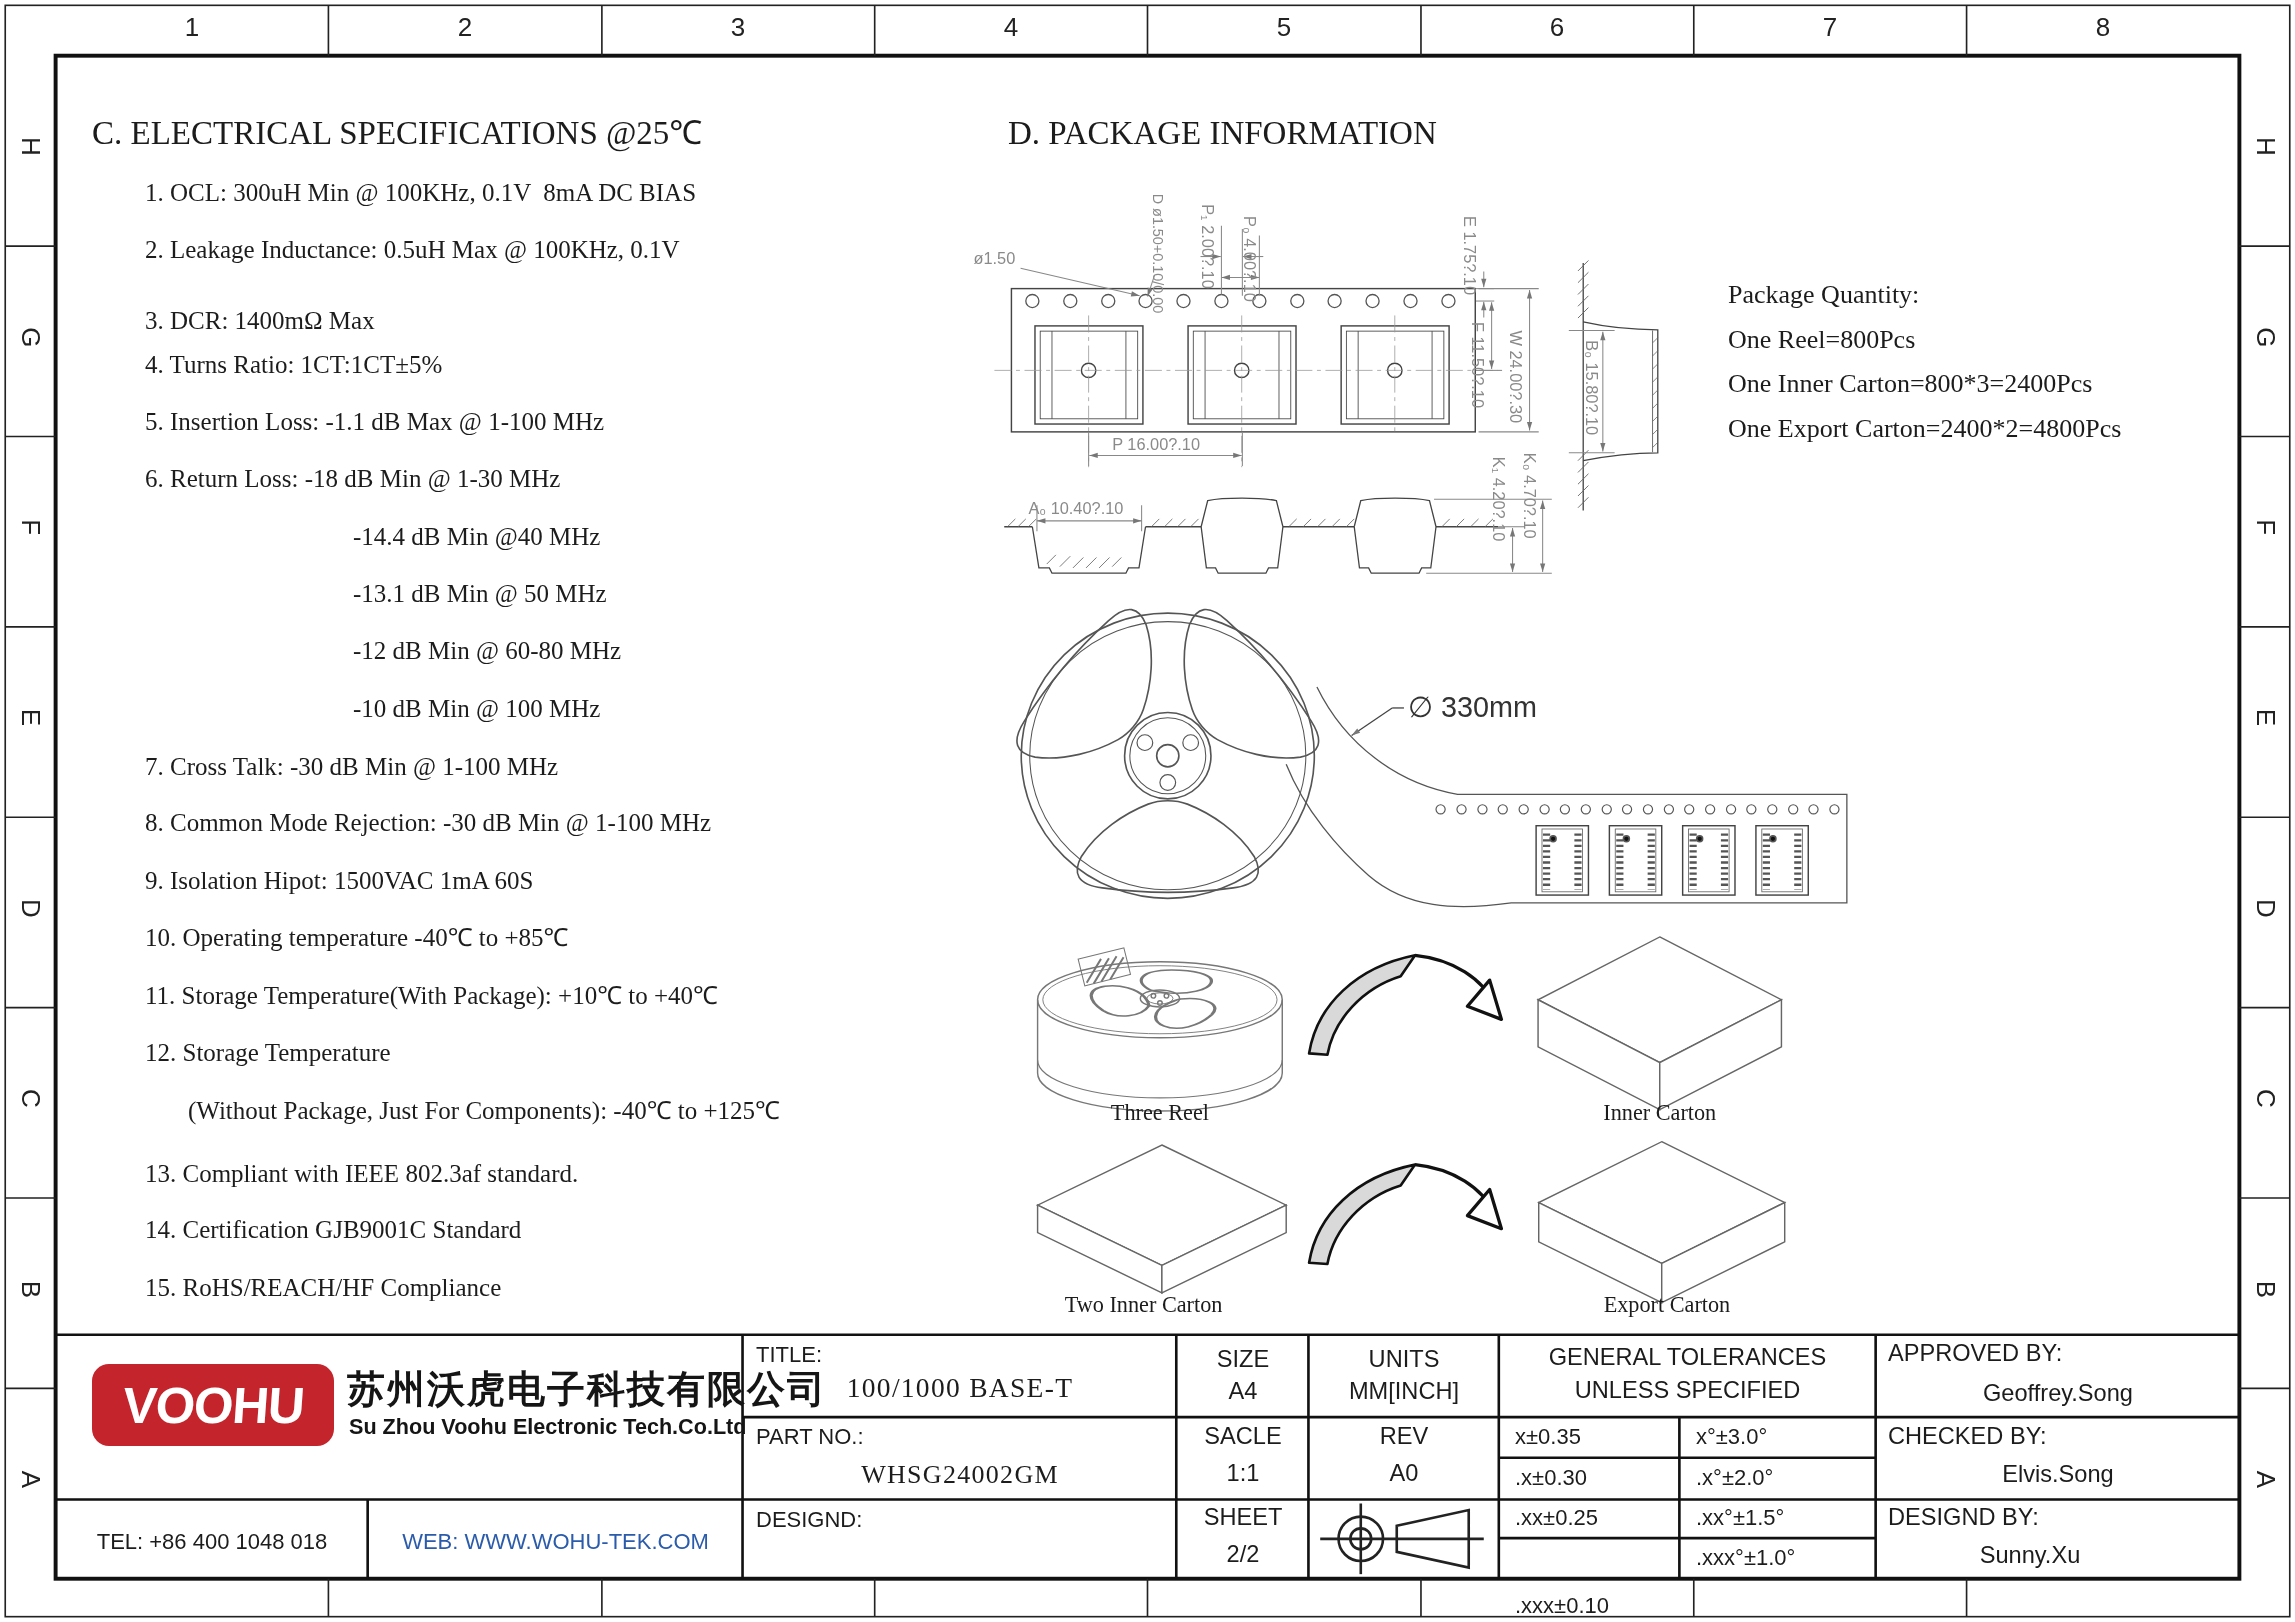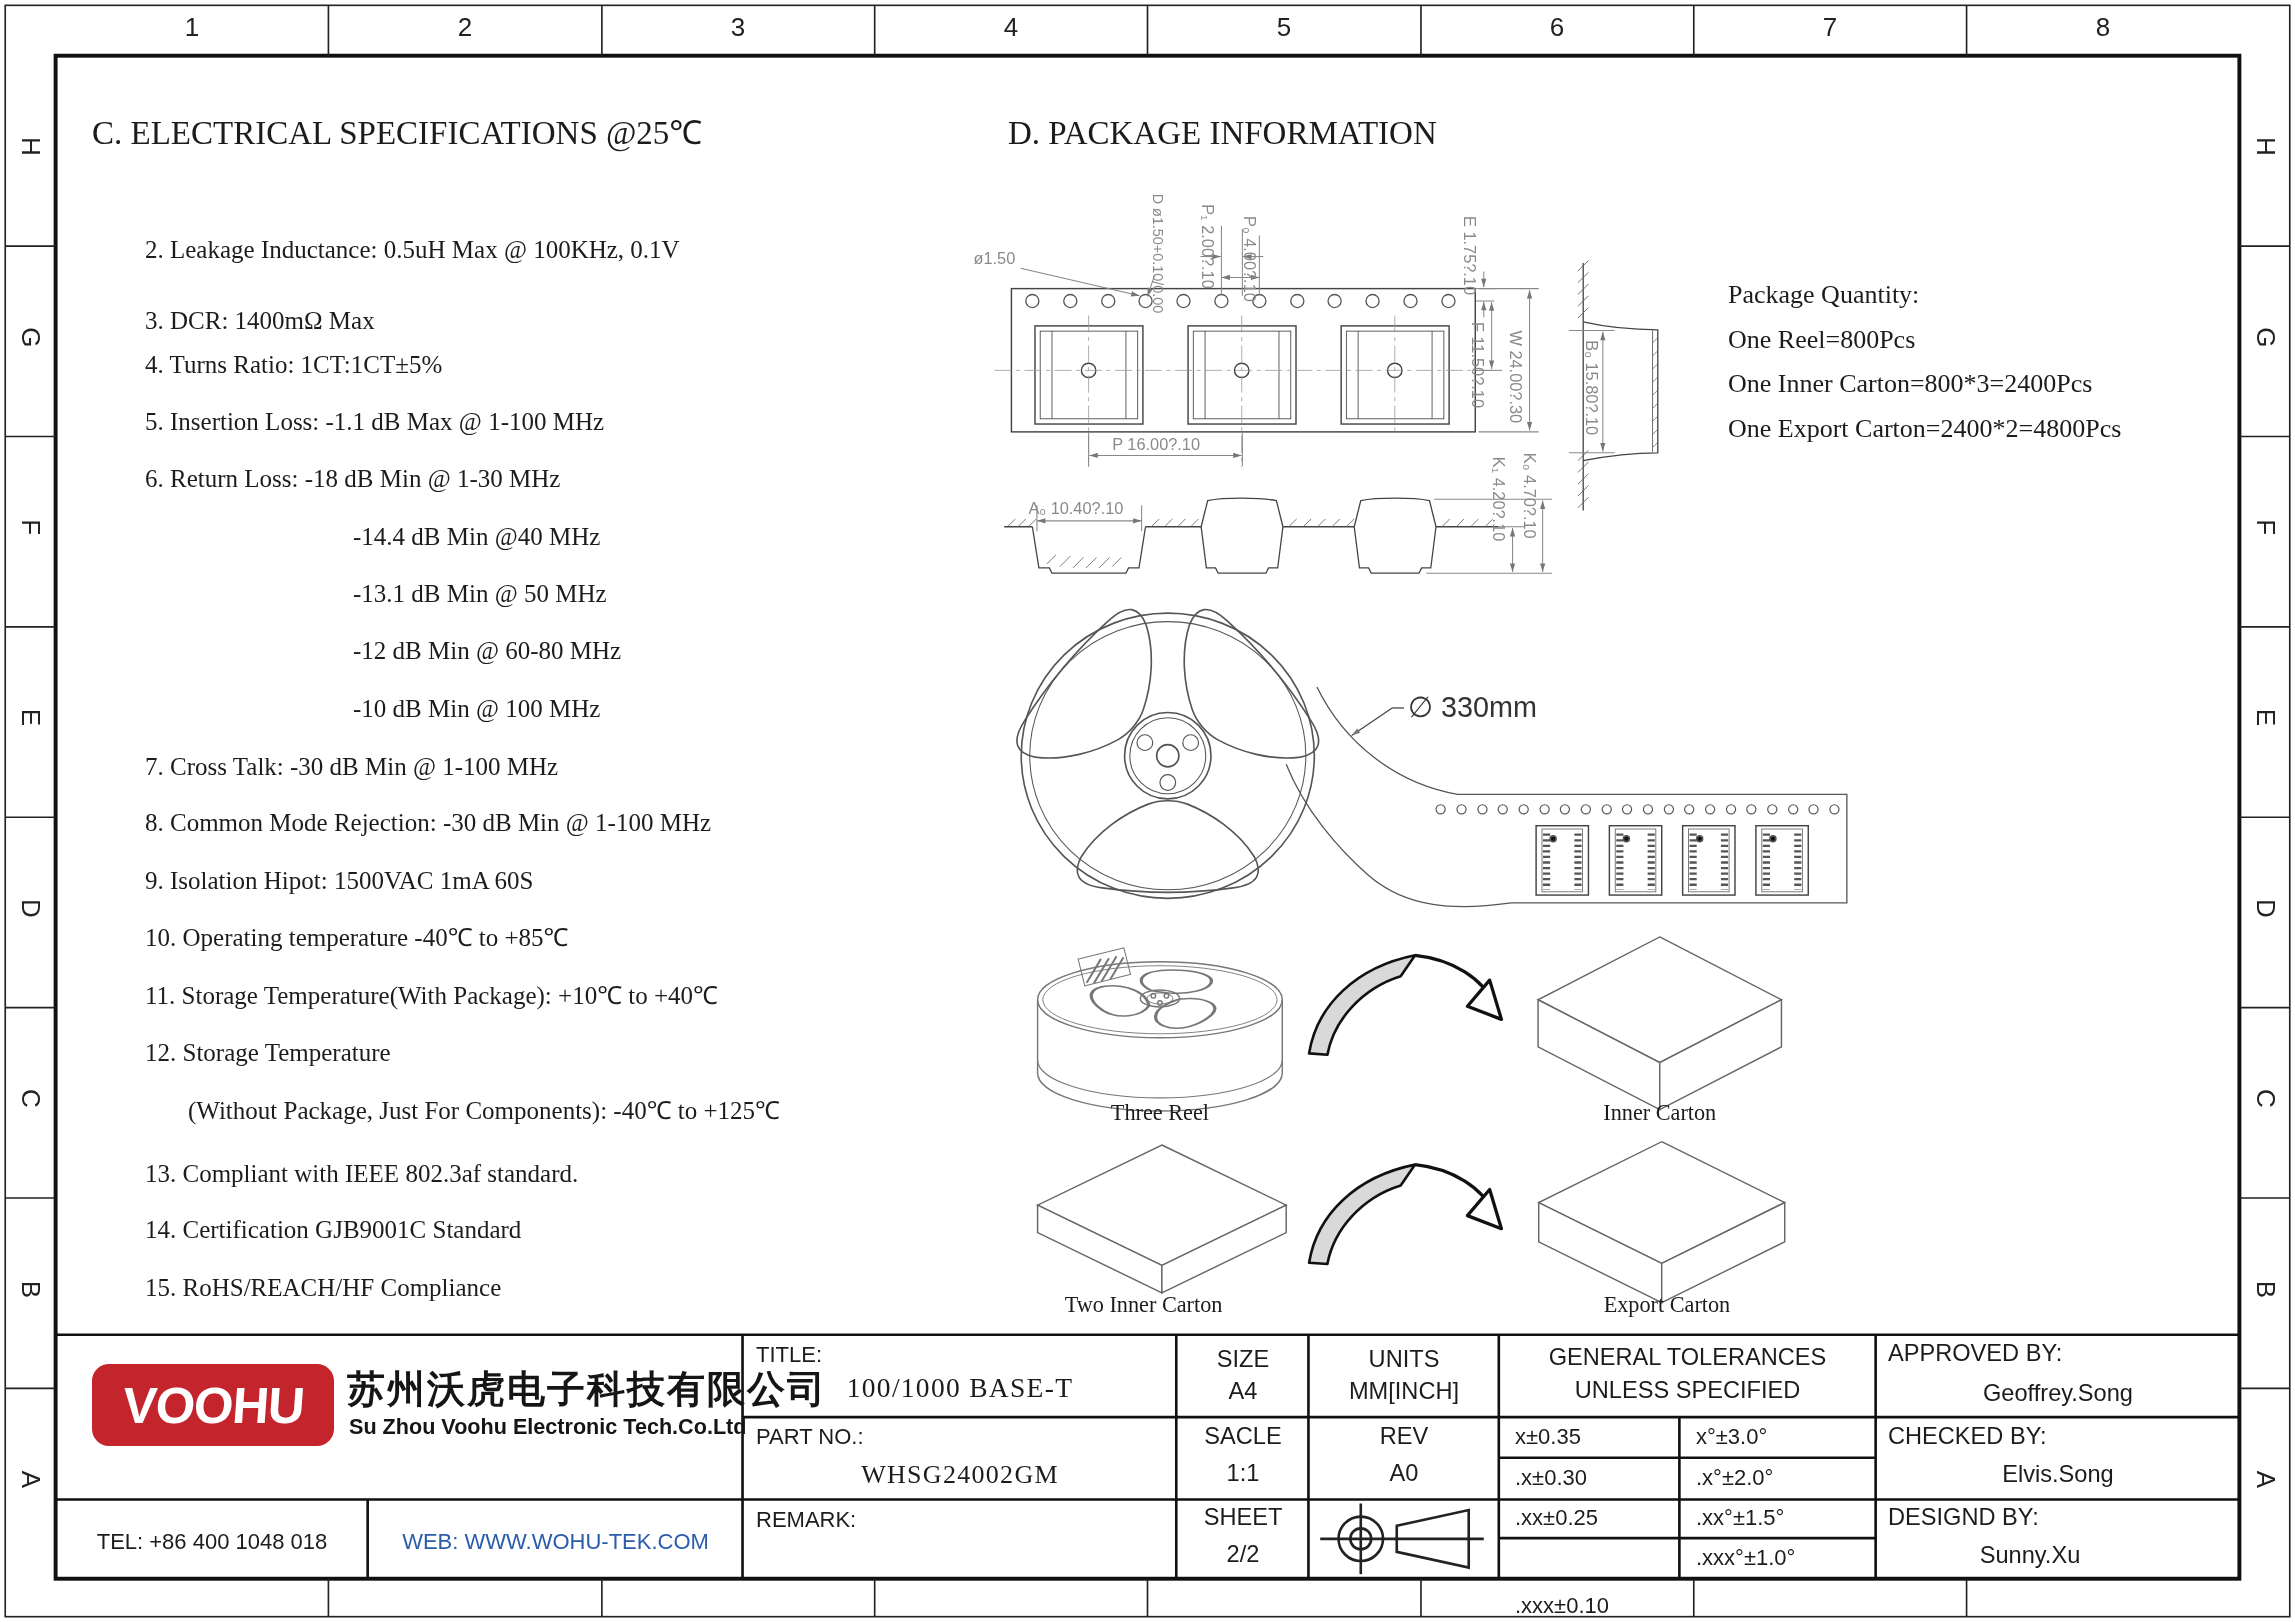--- a/index.html
+++ b/index.html
@@ -323,20 +323,21 @@
   <div class="t bordlbl rot90" style="left:2242px;top:132px;width:47px;">H</div>
   <div class="t bordlbl rot90" style="left:2242px;top:323px;width:47px;">G</div>
   <div class="t bordlbl rot90" style="left:2242px;top:513px;width:47px;">F</div>
   <div class="t bordlbl rot90" style="left:2242px;top:703px;width:47px;">E</div>
   <div class="t bordlbl rot90" style="left:2242px;top:894px;width:47px;">D</div>
   <div class="t bordlbl rot90" style="left:2242px;top:1084px;width:47px;">C</div>
   <div class="t bordlbl rot90" style="left:2242px;top:1275px;width:47px;">B</div>
   <div class="t bordlbl rot90" style="left:2242px;top:1465px;width:47px;">A</div>
 
   <div class="t serif" style="left:92px;top:115px;font-size:33px;">C. ELECTRICAL SPECIFICATIONS @25℃</div>
+  <div class="t spec-line" style="left:145px;top:179px;">1. OCL: 300uH Min @ 100KHz, 0.1V  8mA DC BIAS</div>
   <div class="t spec-line" style="left:145px;top:236px;">2. Leakage Inductance: 0.5uH Max @ 100KHz, 0.1V</div>
   <div class="t spec-line" style="left:145px;top:293px;margin-top:14px;">3. DCR: 1400mΩ Max</div>
   <div class="t spec-line" style="left:145px;top:351px;">4. Turns Ratio: 1CT:1CT±5%</div>
   <div class="t spec-line" style="left:145px;top:408px;">5. Insertion Loss: -1.1 dB Max @ 1-100 MHz</div>
   <div class="t spec-line" style="left:145px;top:465px;">6. Return Loss: -18 dB Min @ 1-30 MHz</div>
   <div class="t spec-line" style="left:353px;top:523px;">-14.4 dB Min @40 MHz</div>
   <div class="t spec-line" style="left:353px;top:580px;">-13.1 dB Min @ 50 MHz</div>
   <div class="t spec-line" style="left:353px;top:637px;">-12 dB Min @ 60-80 MHz</div>
   <div class="t spec-line" style="left:353px;top:695px;">-10 dB Min @ 100 MHz</div>
   <div class="t spec-line" style="left:145px;top:753px;">7. Cross Talk: -30 dB Min @ 1-100 MHz</div>
@@ -361,21 +362,21 @@
   </div>
   <div class="t cn" style="left:347px;top:1369px;">苏州沃虎电子科技有限公司</div>
   <div class="t en" style="left:349px;top:1415px;">Su Zhou Voohu Electronic Tech.Co.Ltd</div>
   <div class="t tbl ctr" style="left:56px;top:1530px;width:312px;">TEL: +86 400 1048 018</div>
   <div class="t tbl ctr weblink" style="left:368px;top:1530px;width:375px;">WEB: WWW.WOHU-TEK.COM</div>
 
   <div class="t tbl" style="left:756px;top:1343px;">TITLE:</div>
   <div class="t serif ctr" style="left:743px;top:1373px;width:434px;font-size:27.5px;letter-spacing:1.3px;">100/1000 BASE-T</div>
   <div class="t tbl" style="left:756px;top:1425px;">PART NO.:</div>
   <div class="t serif ctr" style="left:743px;top:1461px;width:434px;font-size:26px;letter-spacing:1.3px;">WHSG24002GM</div>
-  <div class="t tbl" style="left:756px;top:1508px;">REMARK:</div>
+  <div class="t tbl" style="left:756px;top:1508px;">DESIGND:</div>
 
   <div class="t tbv ctr" style="left:1177px;top:1347px;width:132px;">SIZE</div>
   <div class="t tbv ctr" style="left:1177px;top:1379px;width:132px;">A4</div>
   <div class="t tbv ctr" style="left:1177px;top:1424px;width:132px;">SACLE</div>
   <div class="t tbv ctr" style="left:1177px;top:1461px;width:132px;">1:1</div>
   <div class="t tbv ctr" style="left:1177px;top:1505px;width:132px;">SHEET</div>
   <div class="t tbv ctr" style="left:1177px;top:1542px;width:132px;">2/2</div>
 
   <div class="t tbv ctr" style="left:1309px;top:1347px;width:190px;">UNITS</div>
   <div class="t tbv ctr" style="left:1309px;top:1379px;width:190px;">MM[INCH]</div>

